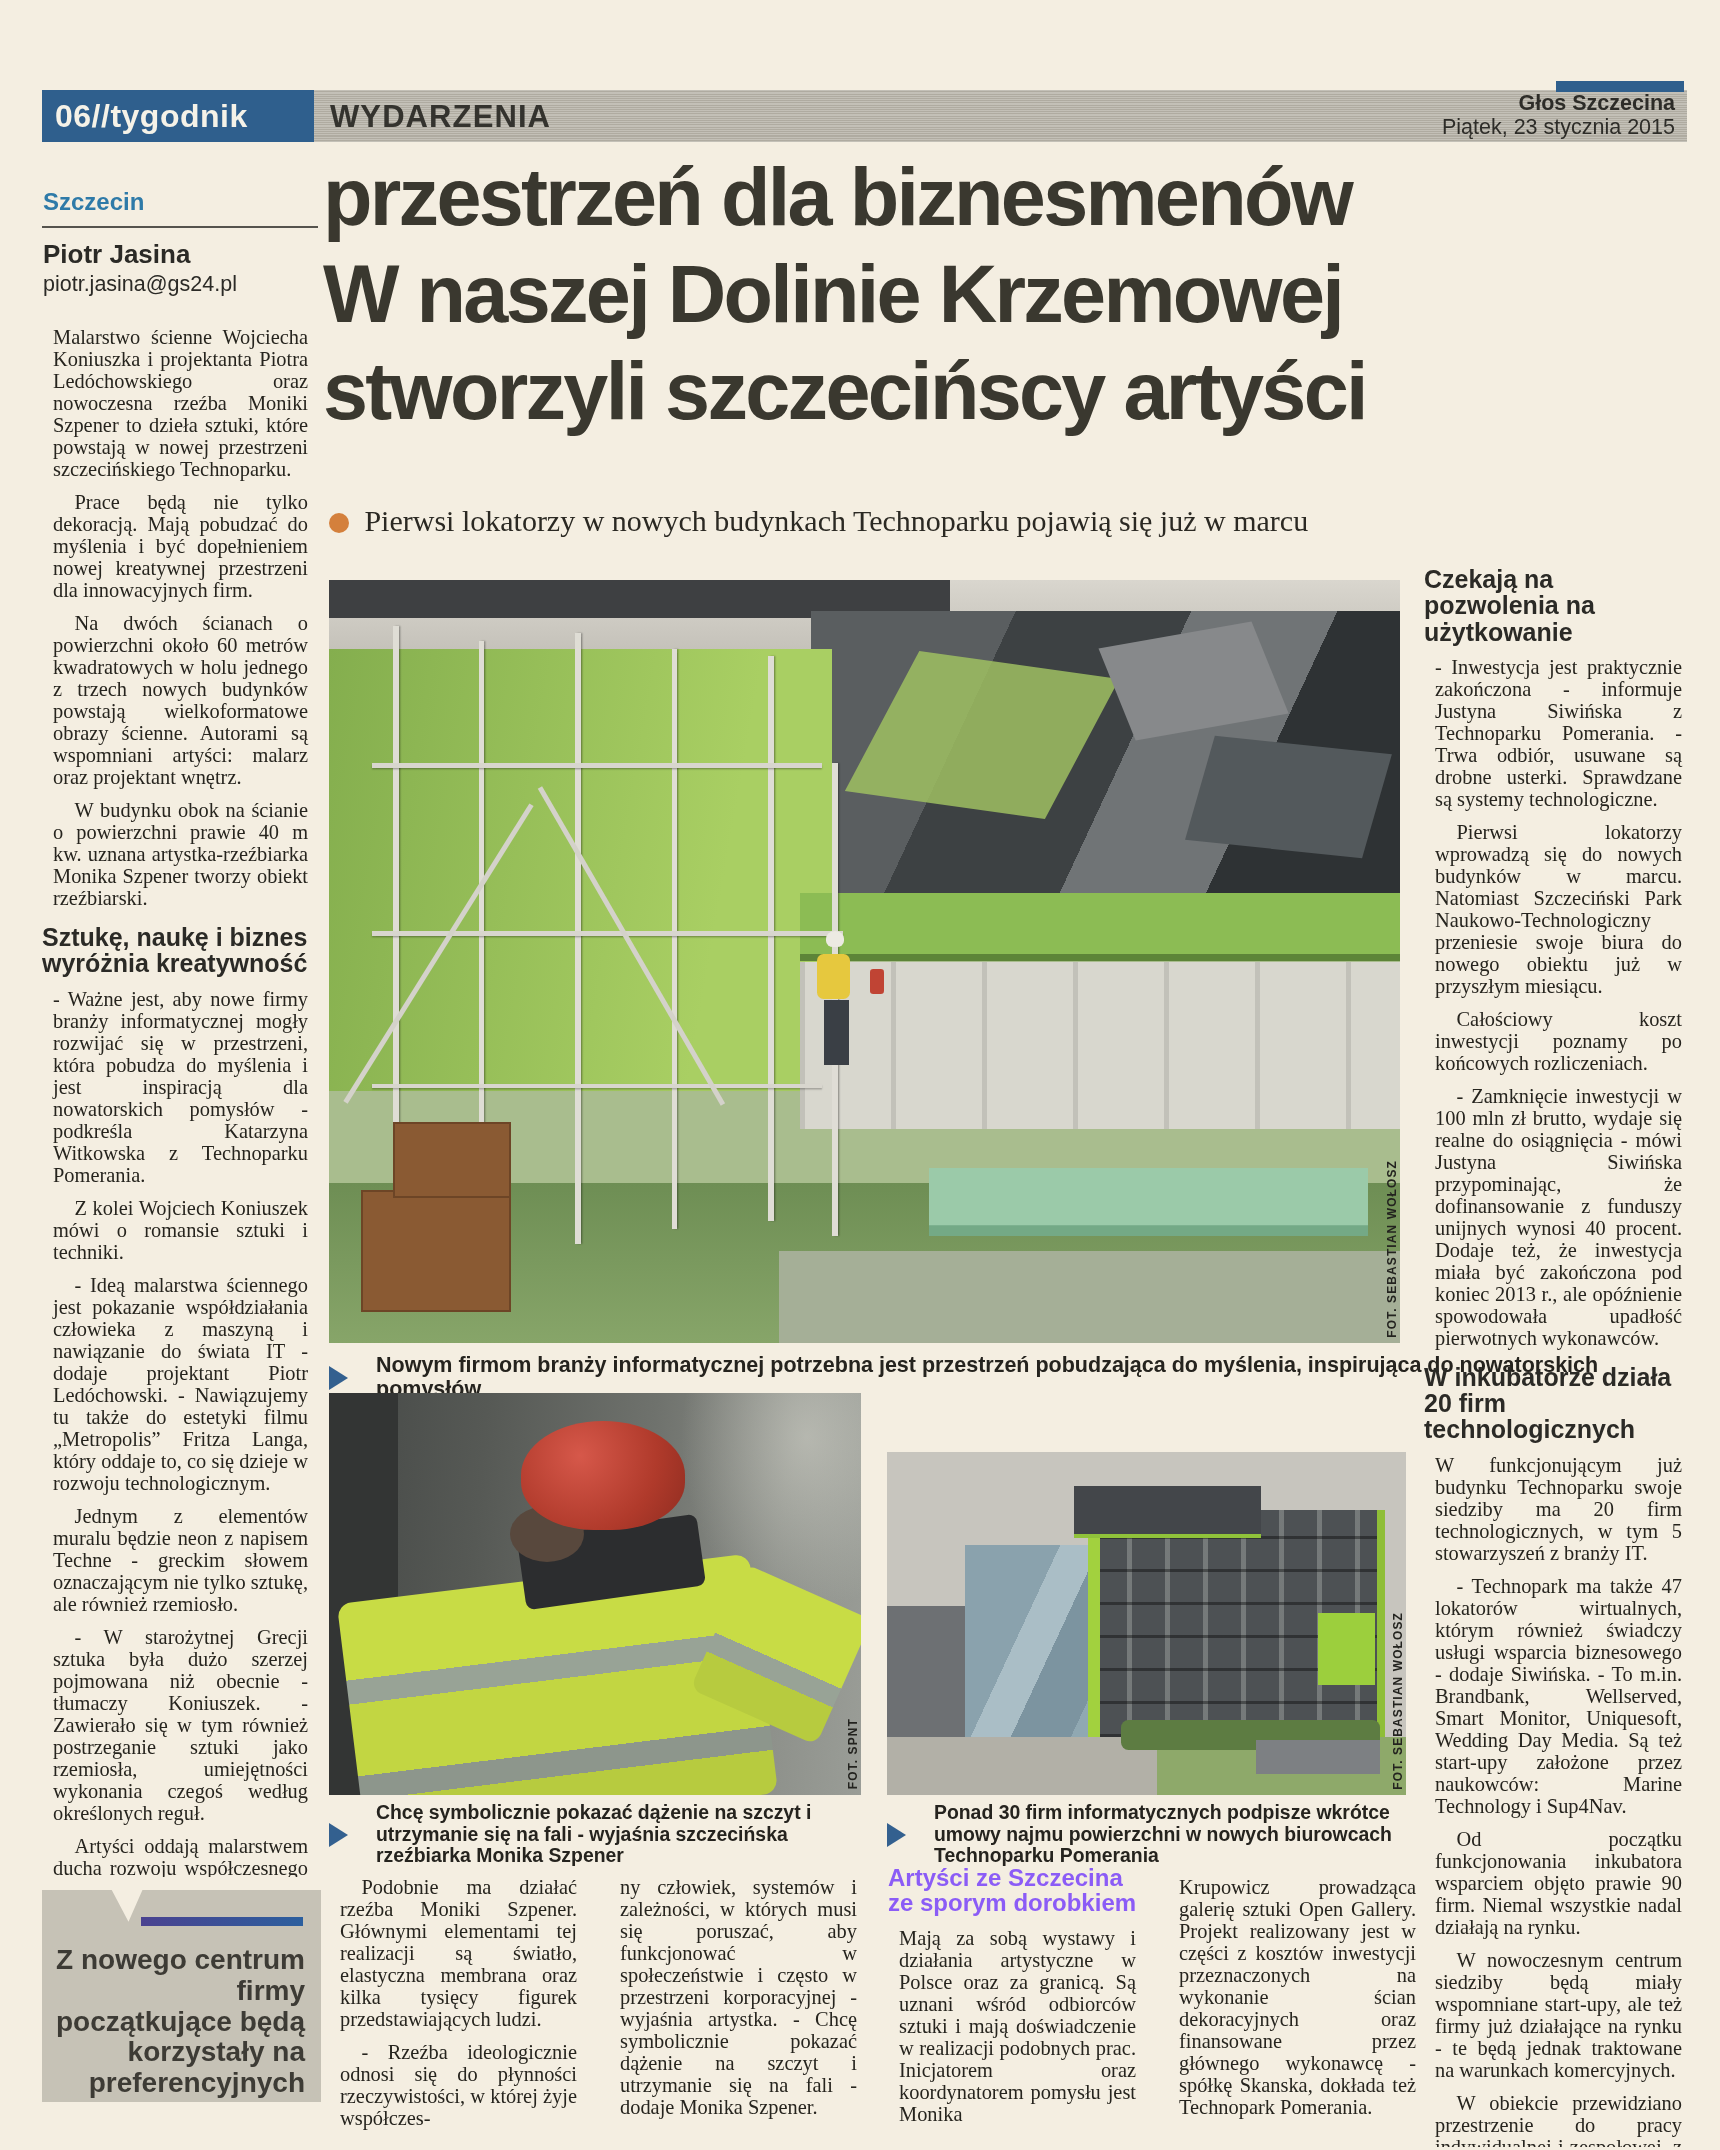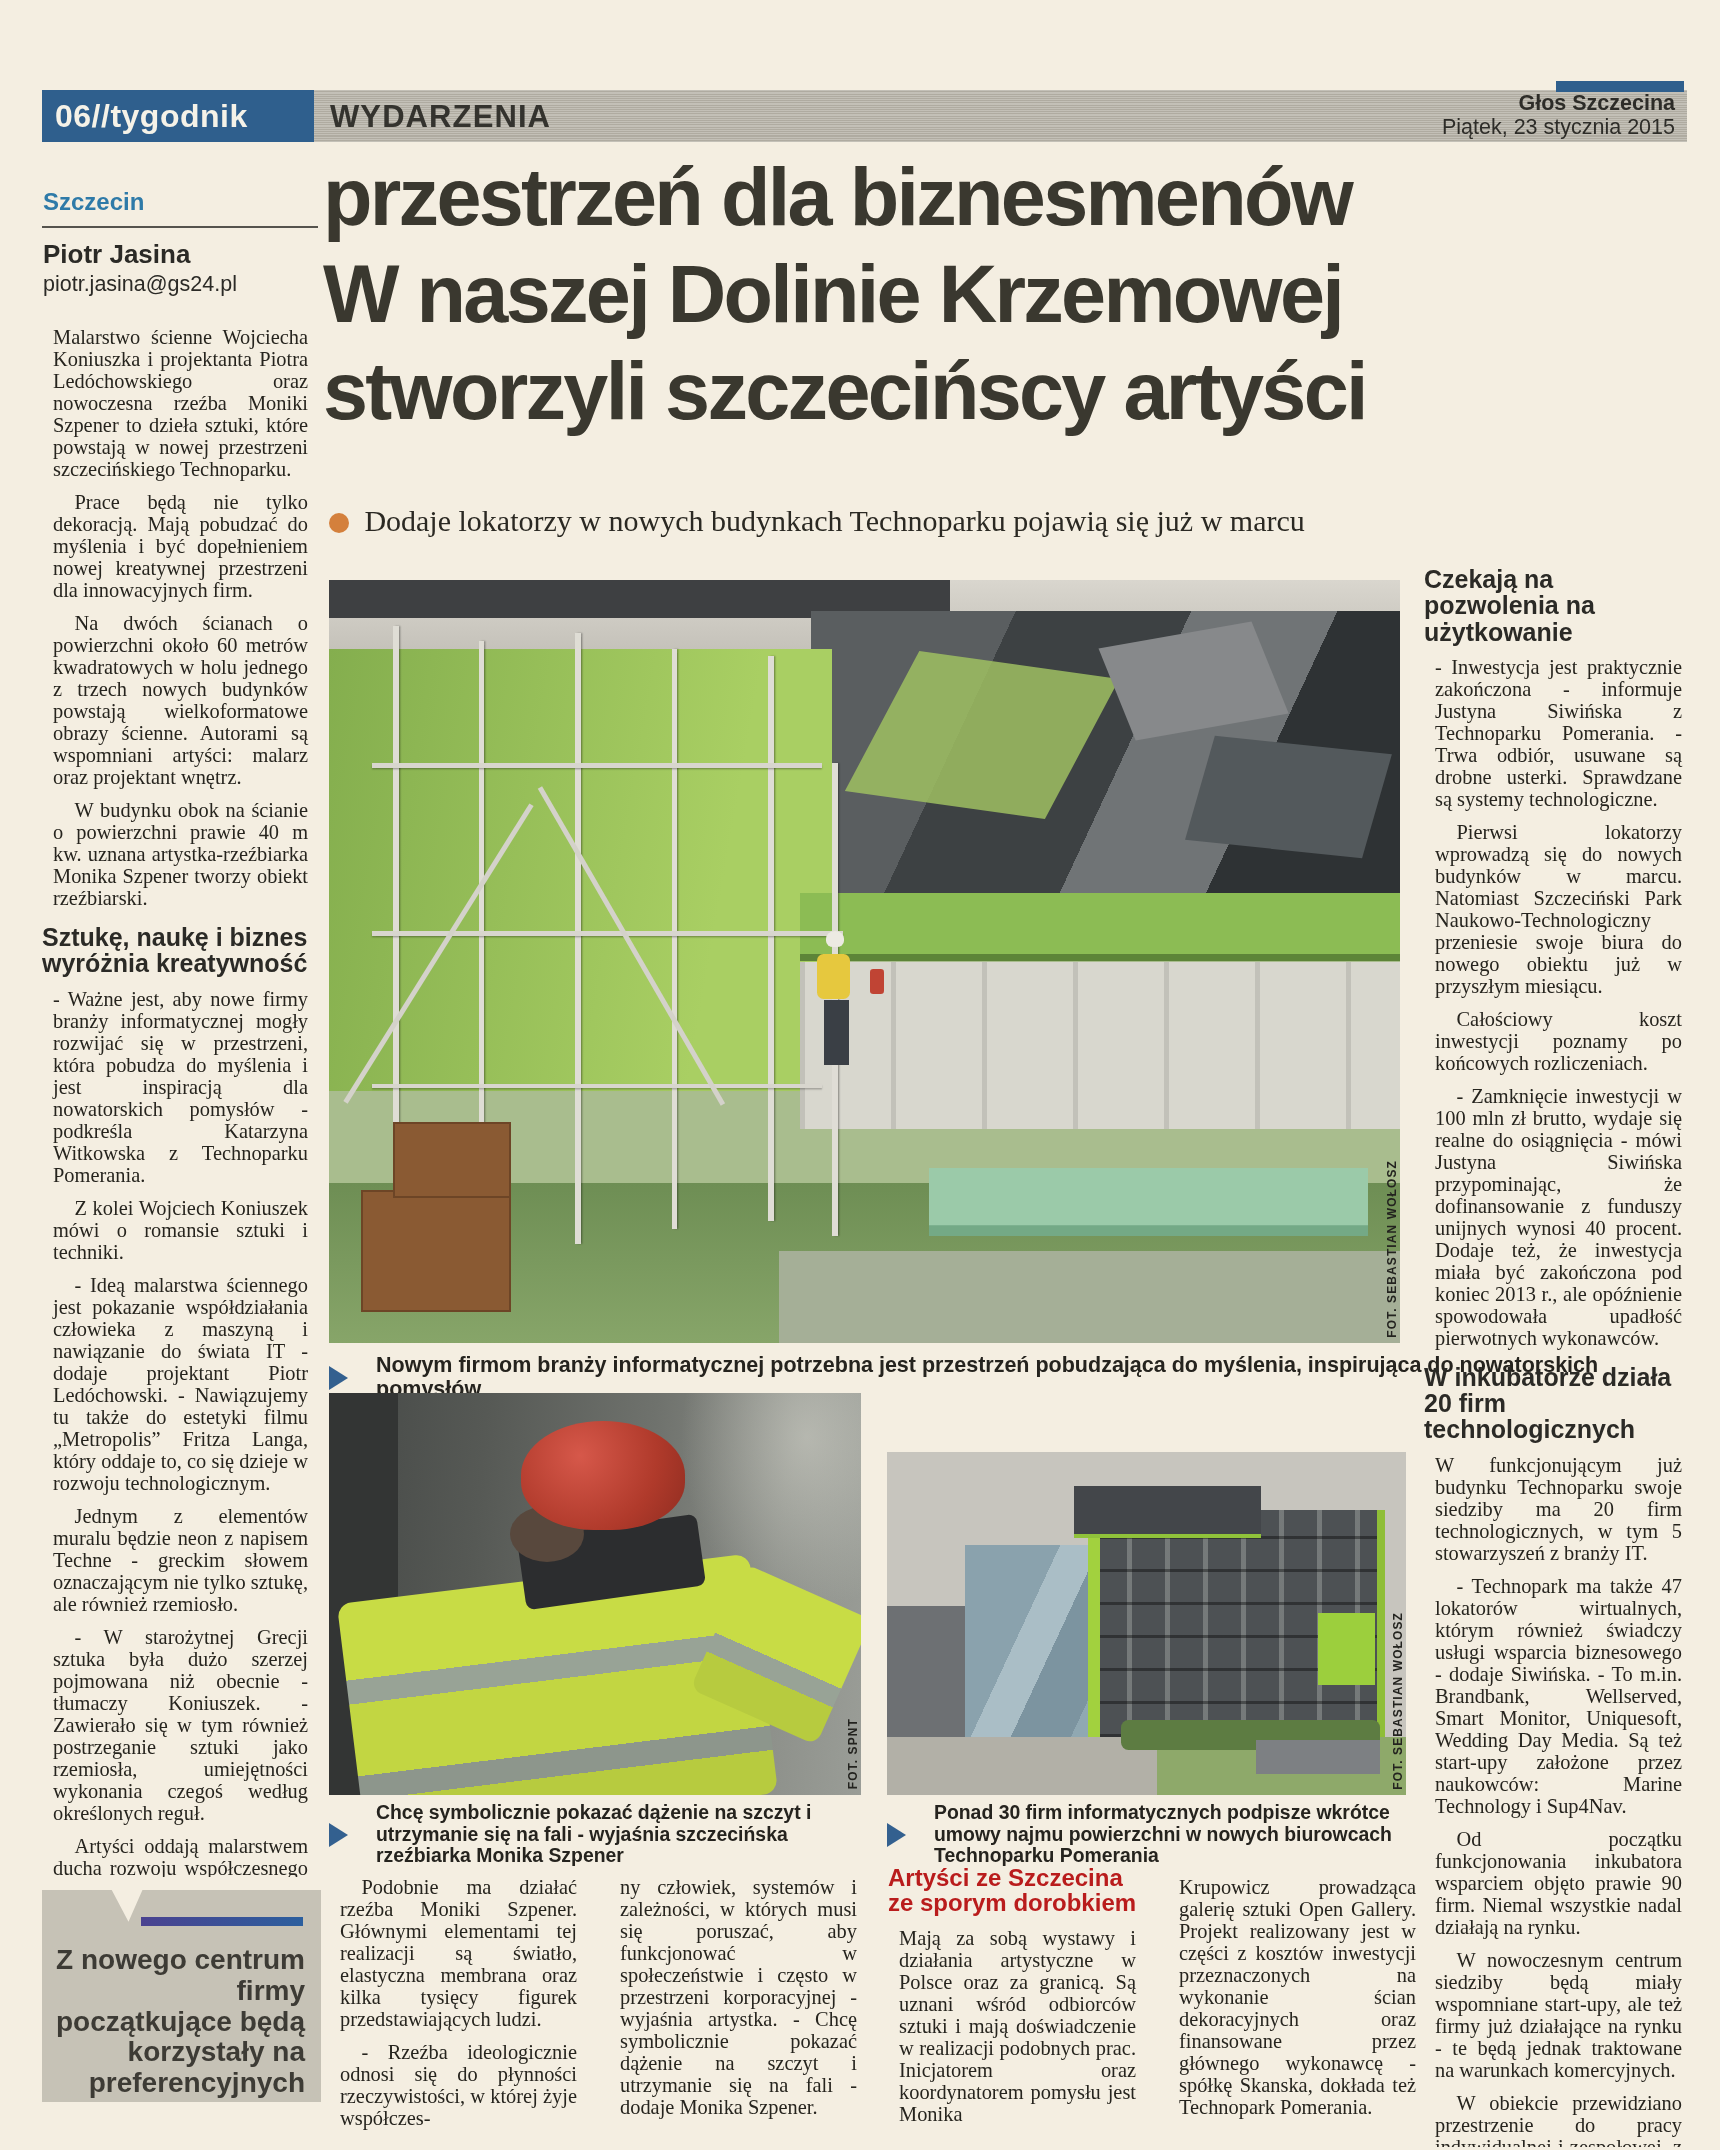--- a/index.html
+++ b/index.html
@@ -114,21 +114,21 @@
   .pb-green1{right:59%;bottom:17%;width:12px;height:66%;background:#a2d13e;}
   .pb-green2{right:4%;bottom:17%;width:8.6px;height:66%;background:#8fbe37;}
   .pb-hang{right:28%;bottom:75%;width:36%;height:15%;background:#43464a;border-bottom:4.3px solid #90c23a;box-sizing:border-box;}
   .pb-box{right:6%;bottom:32%;width:11%;height:21%;background:#9ccf3d;}
   .pb-ground{left:0;bottom:0;width:100%;height:17%;background:linear-gradient(90deg,#b2b0a7 0 52%,#8ea96a 52%);}
   .pb-hedge{left:45%;bottom:13%;width:50%;height:9%;background:#5d7c42;border-radius:7.5px;}
   .pb-planter{right:5%;bottom:6%;width:24%;height:10%;background:#7d8083;}
 
   
   .bottom-col{position:absolute;top:1865px;width:259px;height:281px;overflow:hidden;}
-  .bc-subhead{font:700 24px/1.06 "Liberation Sans","DejaVu Sans",sans-serif;color:#b91c1c;margin:0 0 5.4px 0;text-align:left;}
+  .bc-subhead{font:700 24px/1.06 "Liberation Sans","DejaVu Sans",sans-serif;color:#8b5cf6;margin:0 0 5.4px 0;text-align:left;}
 
   
   .pull-quote{position:absolute;left:42px;top:1890px;width:279px;height:212px;background:#c6c2b6;
       clip-path:polygon(0 0,25% 0,31% 15%,36% 0,100% 0,100% 100%,0 100%);
       box-sizing:border-box;padding:30px 16px 0 14px;}
   .pq-bar{position:absolute;top:27px;right:18.3px;width:162px;height:8.6px;
       background:linear-gradient(90deg,#4a4290,#2c5f9e);}
   .pq-text{margin-top:25px;text-align:right;font:700 28px/1.1 "Liberation Sans","DejaVu Sans",sans-serif;color:#3d3b35;}
 </style>
 </head>
@@ -154,21 +154,21 @@
   <div class="email">piotr.jasina@gs24.pl</div>
 
   <div class="headline">
     <div>przestrzeń dla biznesmenów</div>
     <div>W naszej Dolinie Krzemowej</div>
     <div>stworzyli szczecińscy artyści</div>
   </div>
 
   <div class="lead">
     <span class="lead-bullet"></span>
-    <span class="lead-text">Dodaje lokatorzy w nowych budynkach Technoparku pojawią się już w marcu</span>
+    <span class="lead-text">Pierwsi lokatorzy w nowych budynkach Technoparku pojawią się już w marcu</span>
   </div>
 
   <div class="left-col serifcol">
     <p>Malarstwo ścienne Wojciecha Koniuszka i projektanta Piotra Ledóchowskiego oraz nowoczesna rzeźba Moniki Szpener to dzieła sztuki, które powstają w nowej przestrzeni szczecińskiego Technoparku.</p>
     <p class="ind">Prace będą nie tylko dekoracją. Mają pobudzać do myślenia i być dopełnieniem nowej kreatywnej przestrzeni dla innowacyjnych firm.</p>
     <p class="ind">Na dwóch ścianach o powierzchni około 60 metrów kwadratowych w holu jednego z trzech nowych budynków powstają wielkoformatowe obrazy ścienne. Autorami są wspomniani artyści: malarz oraz projektant wnętrz.</p>
     <p class="ind">W budynku obok na ścianie o powierzchni prawie 40 m kw. uznana artystka-rzeźbiarka Monika Szpener tworzy obiekt rzeźbiarski.</p>
     <h3 class="inline-subhead">Sztukę, naukę i biznes wyróżnia kreatywność</h3>
     <p>- Ważne jest, aby nowe firmy branży informatycznej mogły rozwijać się w przestrzeni, która pobudza do myślenia i jest inspiracją dla nowatorskich pomysłów - podkreśla Katarzyna Witkowska z Technoparku Pomerania.</p>
     <p class="ind">Z kolei Wojciech Koniuszek mówi o romansie sztuki i techniki.</p>

